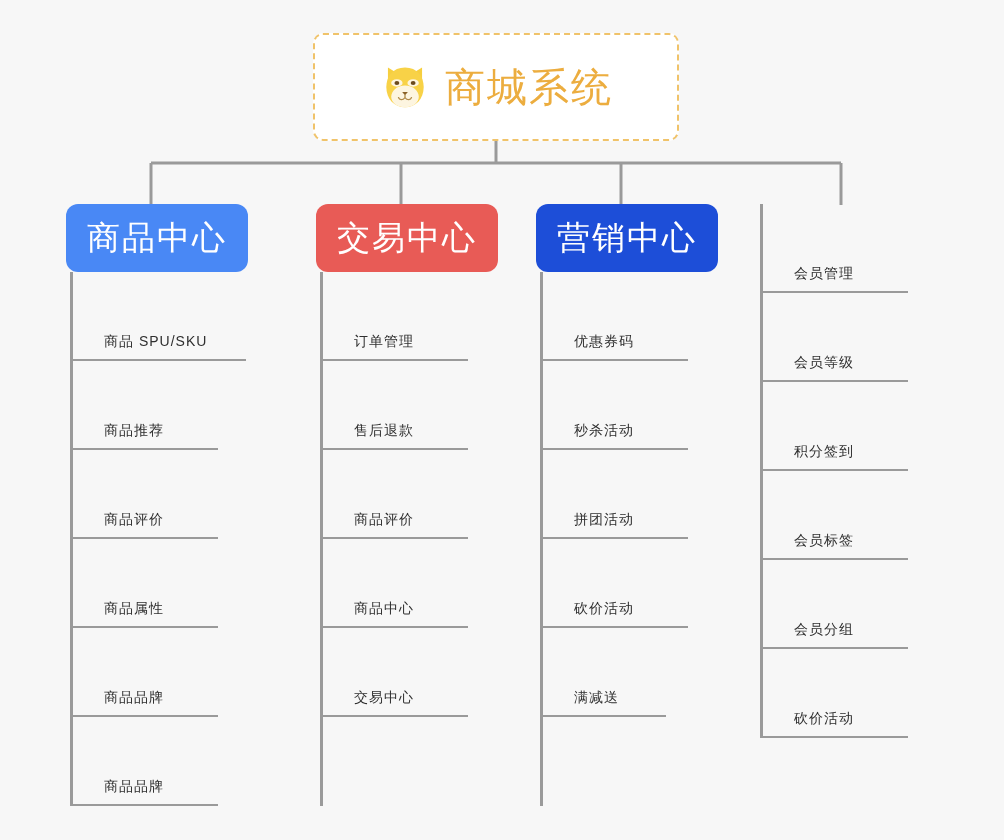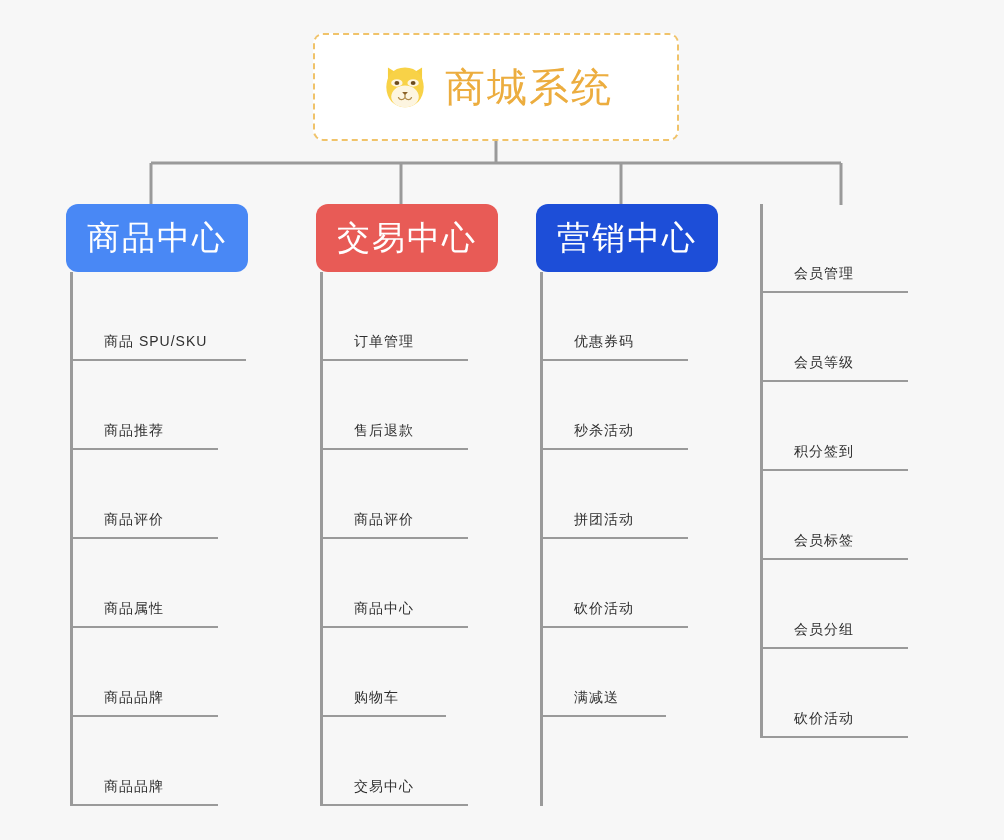--- a/index.html
+++ b/index.html
@@ -212,24 +212,20 @@
       </div>
       <div class="leaf">
         <span class="leaf-label">商品评价</span>
         <span class="leaf-rule" style="width:148px"></span>
       </div>
       <div class="leaf">
         <span class="leaf-label">商品中心</span>
         <span class="leaf-rule" style="width:148px"></span>
       </div>
       <div class="leaf">
-        <span class="leaf-label">购物车</span>
-        <span class="leaf-rule" style="width:126px"></span>
-      </div>
-      <div class="leaf">
         <span class="leaf-label">交易中心</span>
         <span class="leaf-rule" style="width:148px"></span>
       </div>
     </div>
   </div>
 
   <div class="column" id="col-2">
     <div class="col-head" style="background:#1d4ed8">
       <span>营销中心</span>
     </div>

